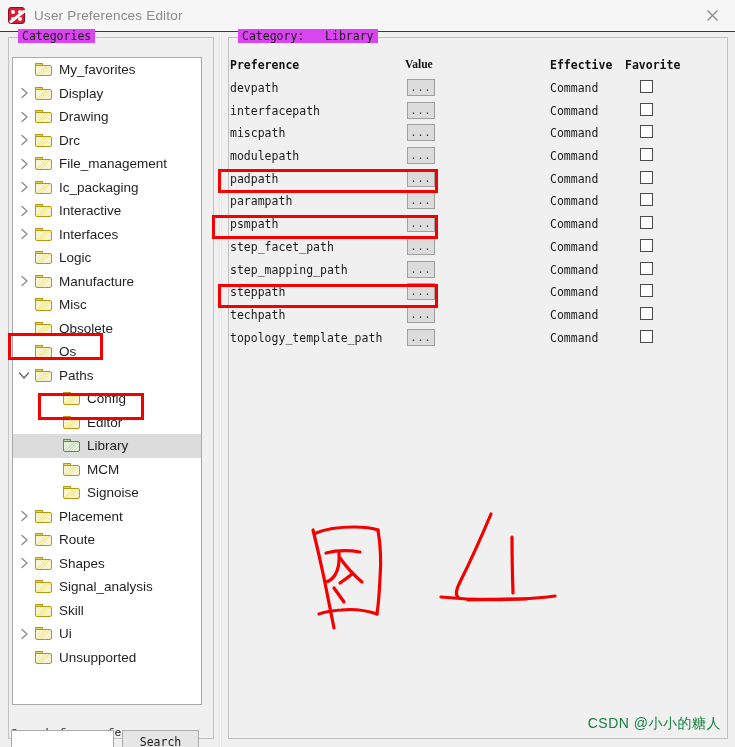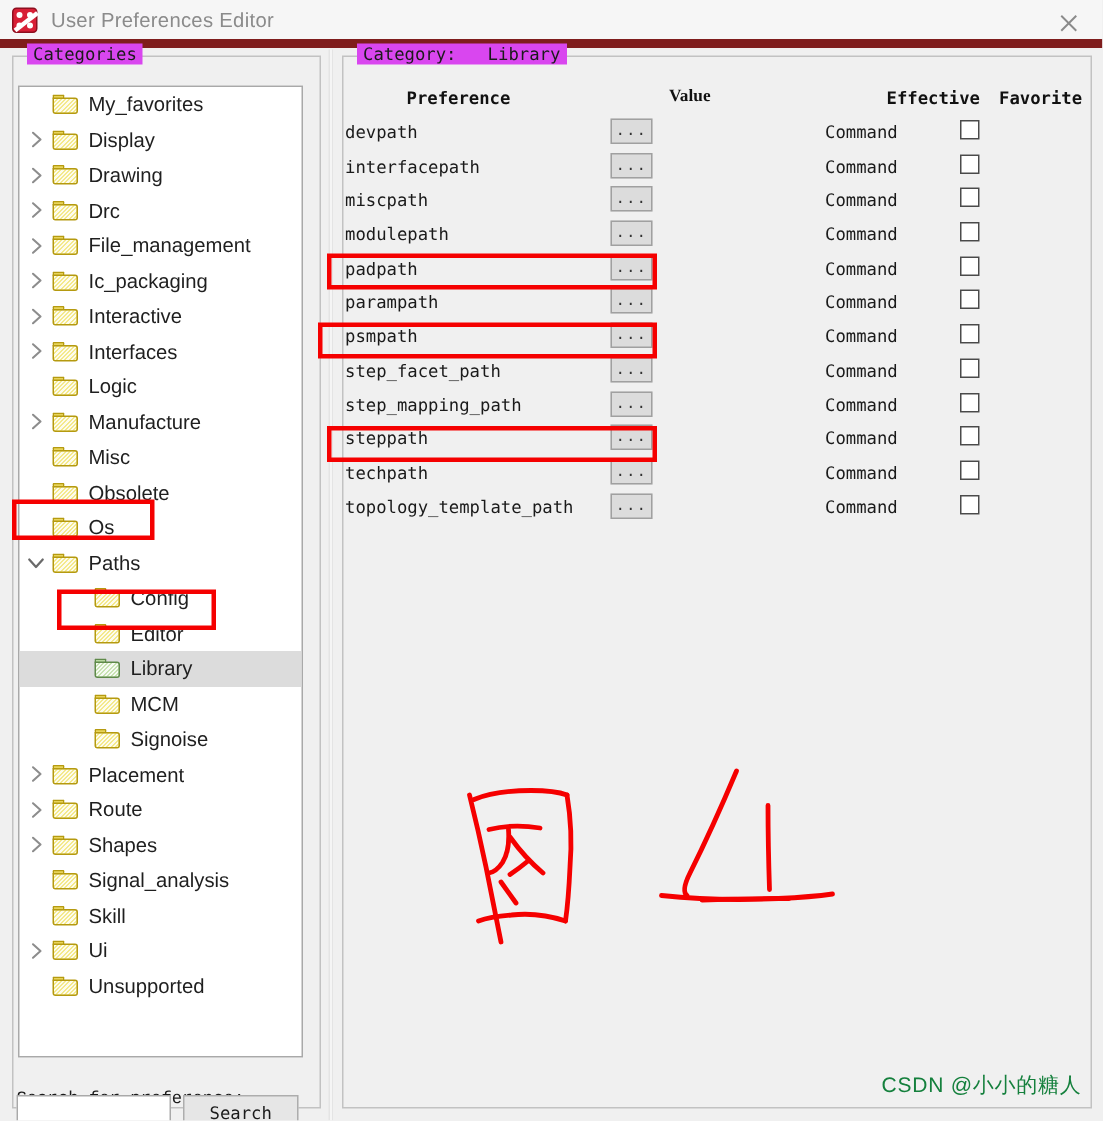--- a/index.html
+++ b/index.html
@@ -14,21 +14,21 @@
     position: relative;
     width: 735px; height: 747px;
     background: #f0f0f0;
     overflow: hidden;
   }
 
   
   #titlebar {
     position: absolute; left: 0; top: 0; width: 735px; height: 32px;
     background: #f6f6f6;
-    border-bottom: 6px solid #7f1d1d;
+    border-bottom: 1px solid #7f1d1d;
     display: flex; align-items: center;
   }
   #app-icon {
     position: relative;
     width: 17px; height: 17px; margin-left: 8px; margin-right: 9px;
     background: #d81f36;
     border-radius: 3px;
     border: 1px solid #8d0f1f;
     flex: none;
   }
@@ -144,21 +144,21 @@
   
   #pref-table {
     position: absolute; left: 230px; top: 58px; width: 497px; height: 300px;
   }
   .pt-head {
     position: relative; height: 20px;
     font-family: "DejaVu Sans Mono", monospace;
     font-size: 11.5px; font-weight: bold; color: #111;
     white-space: pre;
   }
-  .pt-head span { position: absolute; top: 0; padding-left: 41px; }
+  .pt-head span { position: absolute; top: 0; }
   .col-pref  { left: 0px; }
   .col-value { left: 175px; font-family: Liberation Serif, serif; }
   .col-eff   { left: 320px; }
   .col-fav   { left: 395px; }
 
   .pt-row {
     position: relative; height: 22.7px;
   }
   .pt-row .p-name {
     position: absolute; left: 0px; top: 3px;

